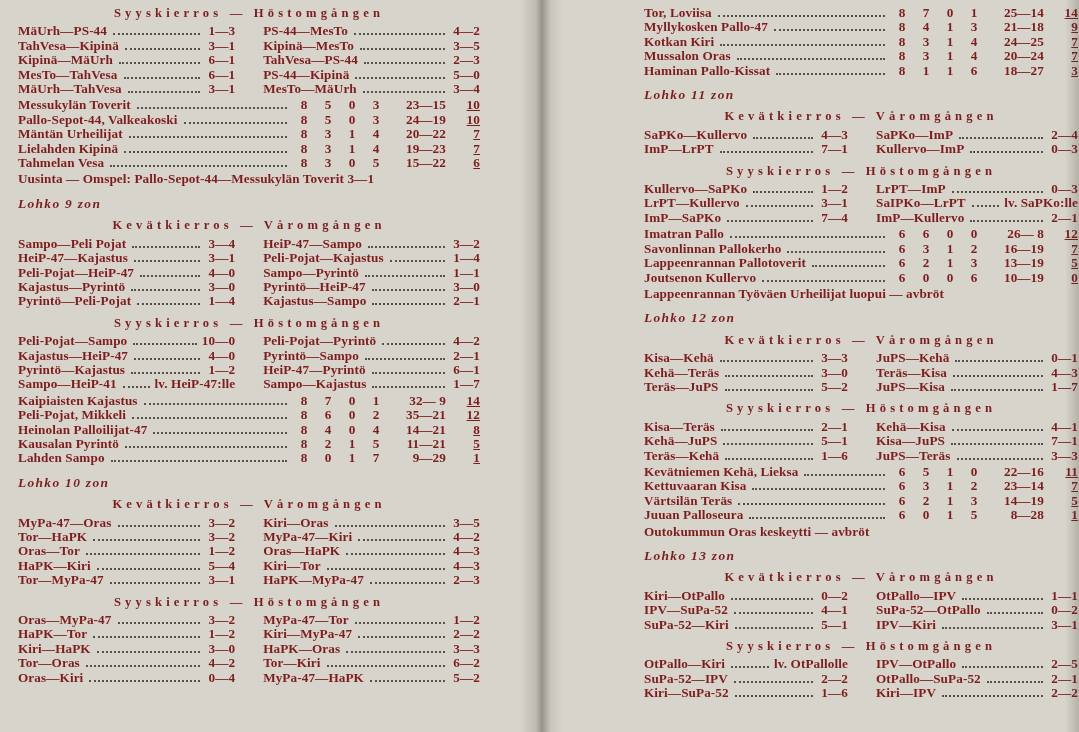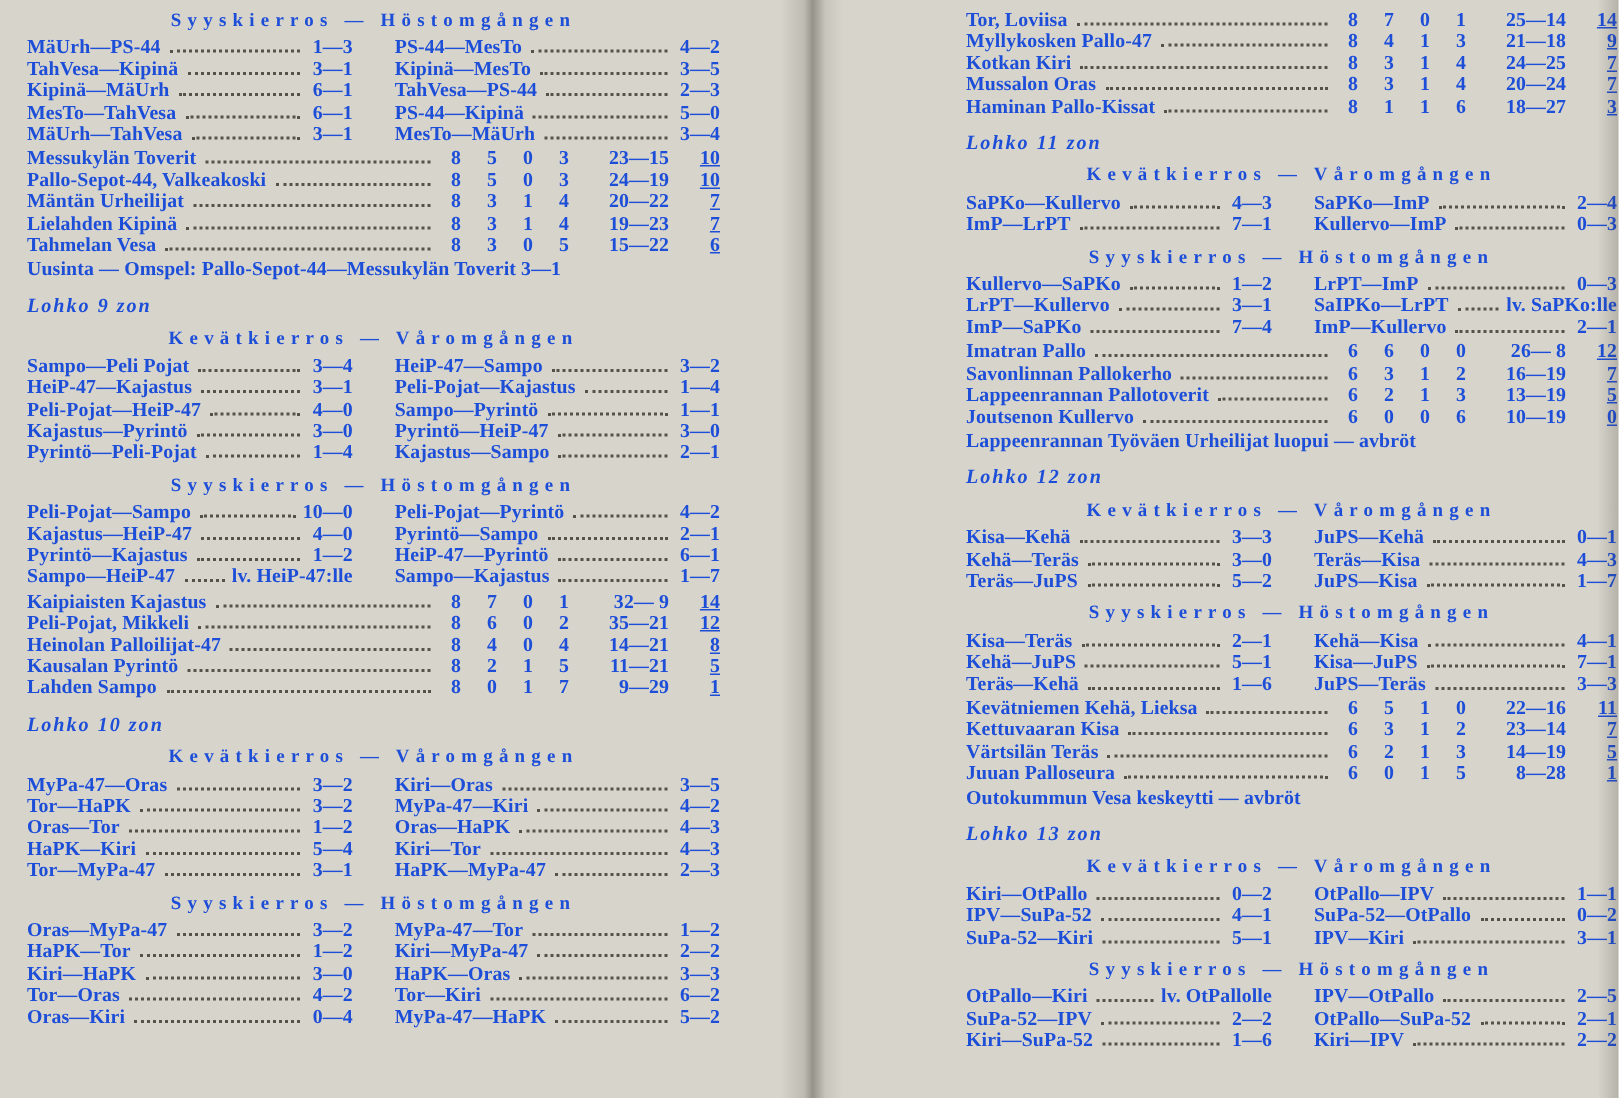--- a/index.html
+++ b/index.html
@@ -6,21 +6,21 @@
   .scan {
     position: relative;
     width: 1079px;
     height: 732px;
     background: #d7d4cc;
     overflow: hidden;
     font-family: "Liberation Serif", "DejaVu Serif", serif;
     font-weight: bold;
     font-size: 13.2px;
     line-height: 14.4px;
-    color: #1d4ed8;
+    color: #7f1d1d;
     letter-spacing: 0.1px;
   }
   
   .spine {
     position: absolute;
     left: 520px; top: 0;
     width: 42px; height: 732px;
     background: linear-gradient(90deg,
       rgba(60,56,48,0) 0%,
       rgba(60,56,48,0.16) 38%,
@@ -295,21 +295,21 @@
             <span class="score">1—2</span>
           </div>
           <div class="half m-right">
             <span class="team">HeiP-47—Pyrintö</span>
             <span class="leader"></span>
             <span class="score">6—1</span>
           </div>
         </div>
         <div class="m-row">
           <div class="half m-left">
-            <span class="team">Sampo—HeiP-47</span>
+            <span class="team">Sampo—HeiP-41</span>
             <span class="leader"></span>
             <span class="score">lv. HeiP-47:lle</span>
           </div>
           <div class="half m-right">
             <span class="team">Sampo—Kajastus</span>
             <span class="leader"></span>
             <span class="score">1—7</span>
           </div>
         </div>
       </div>
@@ -770,21 +770,21 @@
           <span class="team">Juuan Palloseura</span>
           <span class="leader"></span>
           <span class="num">6</span>
           <span class="num">0</span>
           <span class="num">1</span>
           <span class="num">5</span>
           <span class="goals">8—28</span>
           <span class="pts">1</span>
         </div>
       </div>
-      <div class="note">Outokummun Vesa keskeytti — avbröt</div>
+      <div class="note">Outokummun Oras keskeytti — avbröt</div>
       <div class="zone-header">Lohko 13 zon</div>
       <div class="round-header">Kevätkierros — Våromgången</div>
       <div class="matches">
         <div class="m-row">
           <div class="half m-left">
             <span class="team">Kiri—OtPallo</span>
             <span class="leader"></span>
             <span class="score">0—2</span>
           </div>
           <div class="half m-right">

